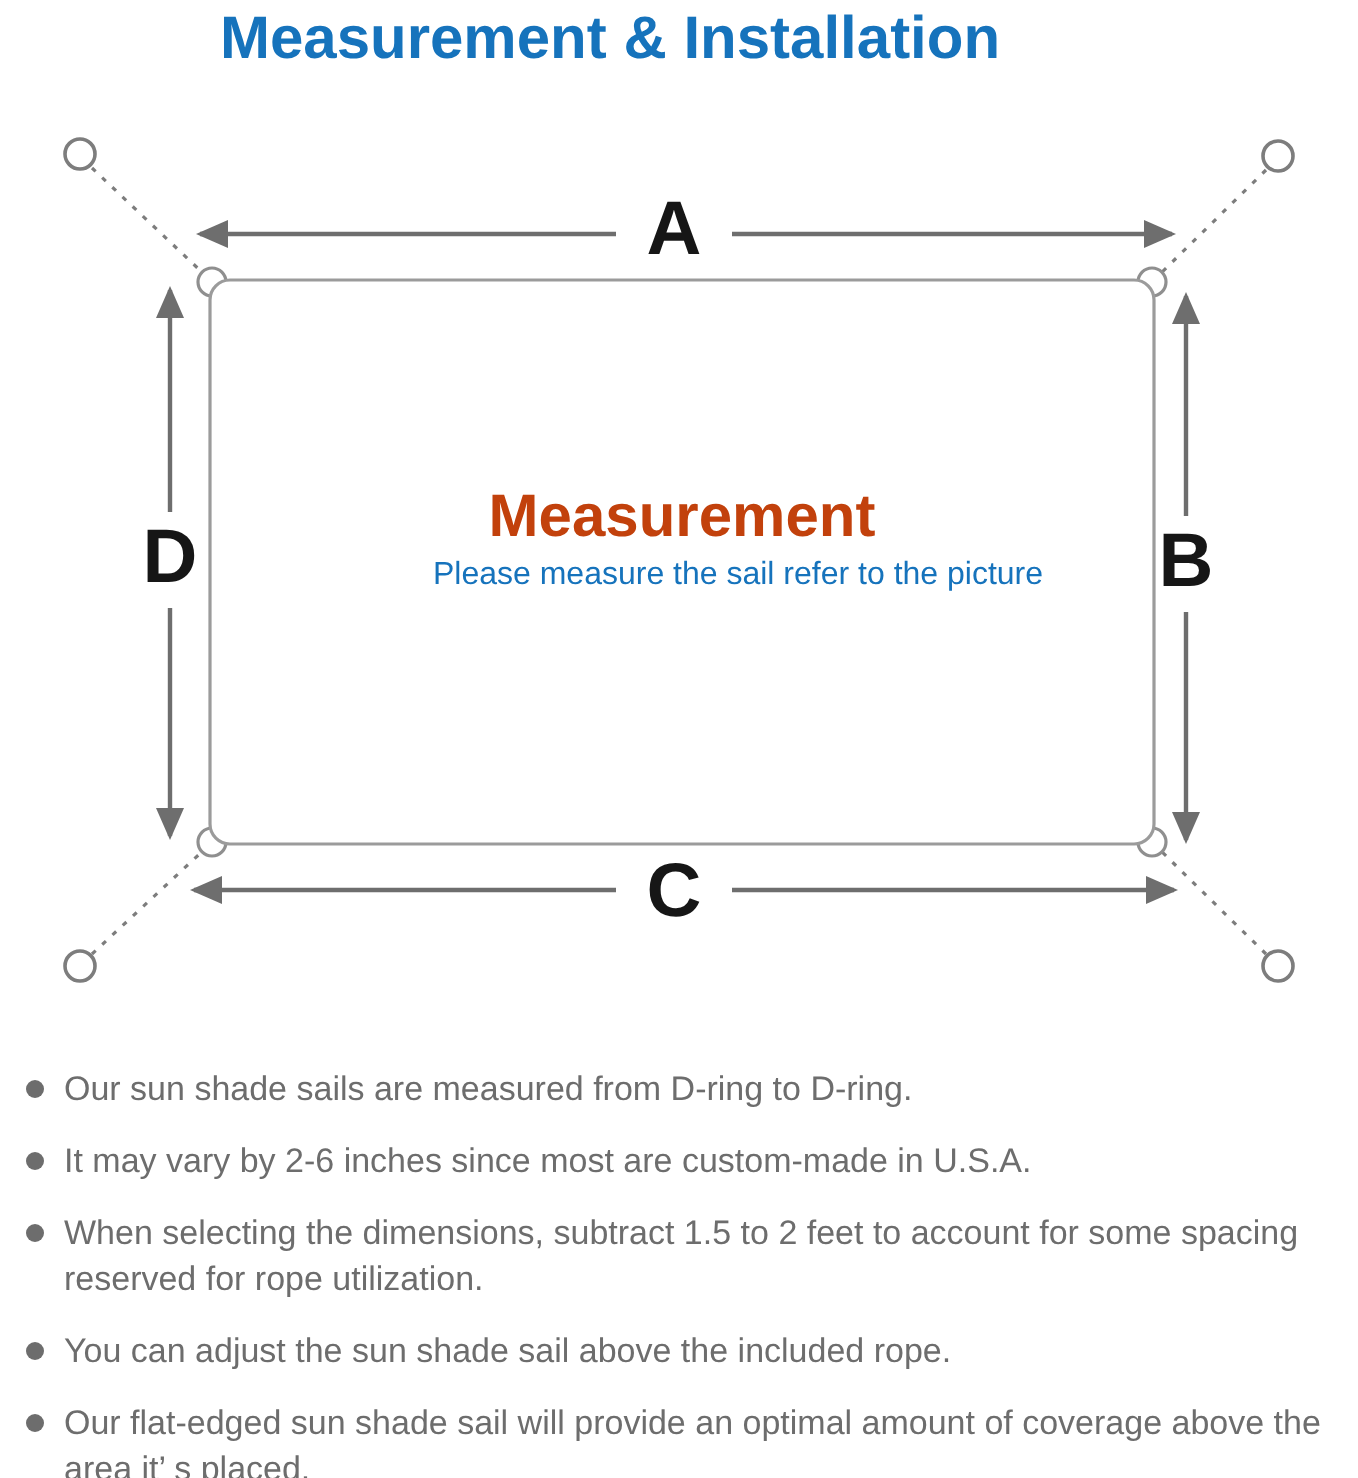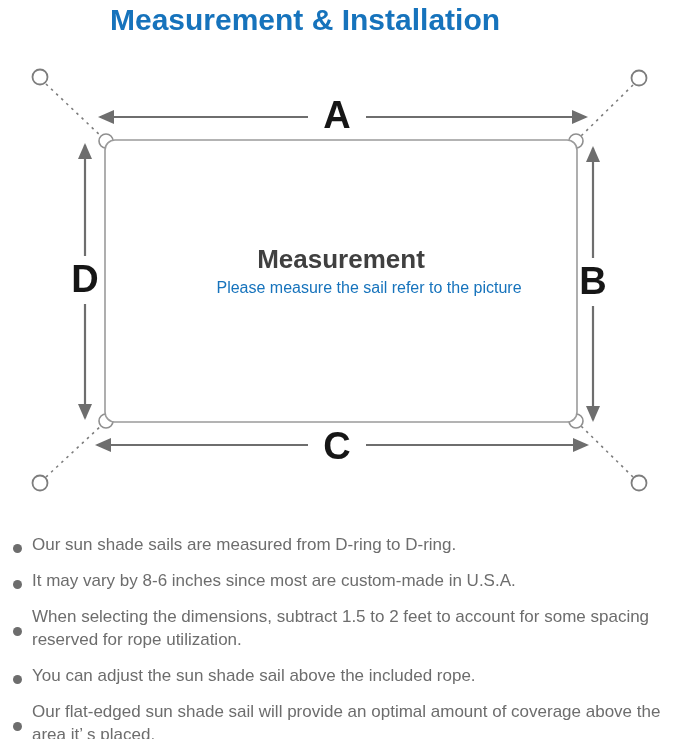--- a/index.html
+++ b/index.html
@@ -34,32 +34,32 @@
     position: absolute; transform: translate(-50%, -50%);
     font-size: 38px; font-weight: 700; color: #161616; line-height: 1;
   }
   .dim-a { left: 337px; top: 55px; }
   .dim-b { left: 593px; top: 221px; }
   .dim-c { left: 337px; top: 386px; }
   .dim-d { left: 85px;  top: 219px; }
 
   .center-heading {
     position: absolute; left: 341px; top: 199px; transform: translate(-50%, -50%);
-    font-size: 26px; font-weight: 700; color: #404040; white-space: nowrap;
+    font-size: 30px; font-weight: 700; color: #c2410c; white-space: nowrap;
   }
   .center-subheading {
     position: absolute; left: 341px; top: 228px; transform: translate(-50%, -50%);
     font-size: 16px; font-weight: 400; color: #1673bc; white-space: nowrap; margin-left: 28px;
   }
 
   .notes {
     position: absolute; top: 533px; left: 0; width: 679px;
     margin: 0; padding: 0 8px 0 13px; list-style: none;
   }
-  .note { display: flex; align-items: center; margin-bottom: 13px; }
+  .note { display: flex; align-items: flex-start; margin-bottom: 13px; }
   .dot {
     flex: 0 0 auto; width: 9px; height: 9px; border-radius: 50%;
     background: #6d6d6d; margin: 7px 10px 0 0;
   }
   .note-text {
     font-size: 17px; line-height: 23px; color: #6d6d6d; max-width: 648px;
   }
 </style>
 </head>
 <body>
@@ -122,21 +122,21 @@
 
   <ul class="notes">
 
       <li class="note">
         <span class="dot"></span>
         <span class="note-text">Our sun shade sails are measured from D-ring to D-ring.</span>
       </li>
 
       <li class="note">
         <span class="dot"></span>
-        <span class="note-text">It may vary by 8-6 inches since most are custom-made in U.S.A.</span>
+        <span class="note-text">It may vary by 2-6 inches since most are custom-made in U.S.A.</span>
       </li>
 
       <li class="note">
         <span class="dot"></span>
         <span class="note-text">When selecting the dimensions, subtract 1.5 to 2 feet to account for some spacing reserved for rope utilization.</span>
       </li>
 
       <li class="note">
         <span class="dot"></span>
         <span class="note-text">You can adjust the sun shade sail above the included rope.</span>

